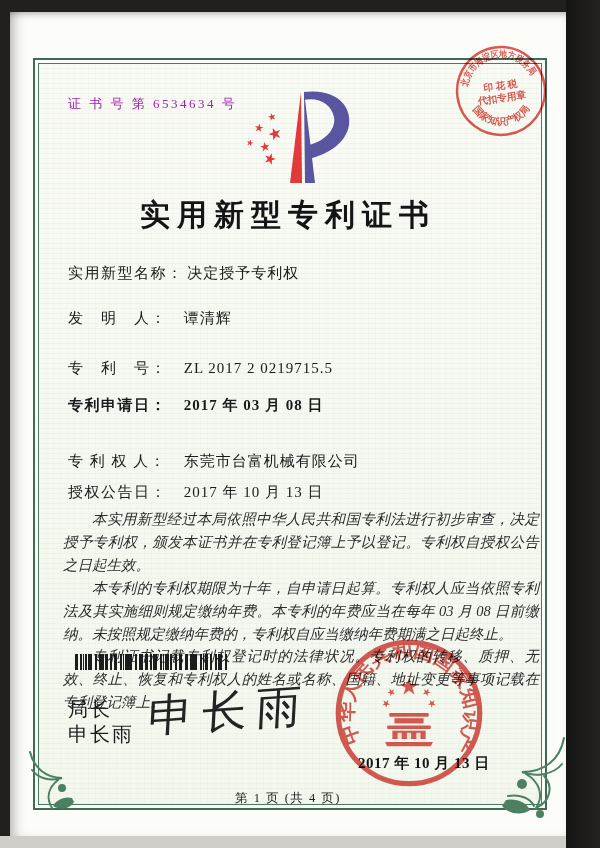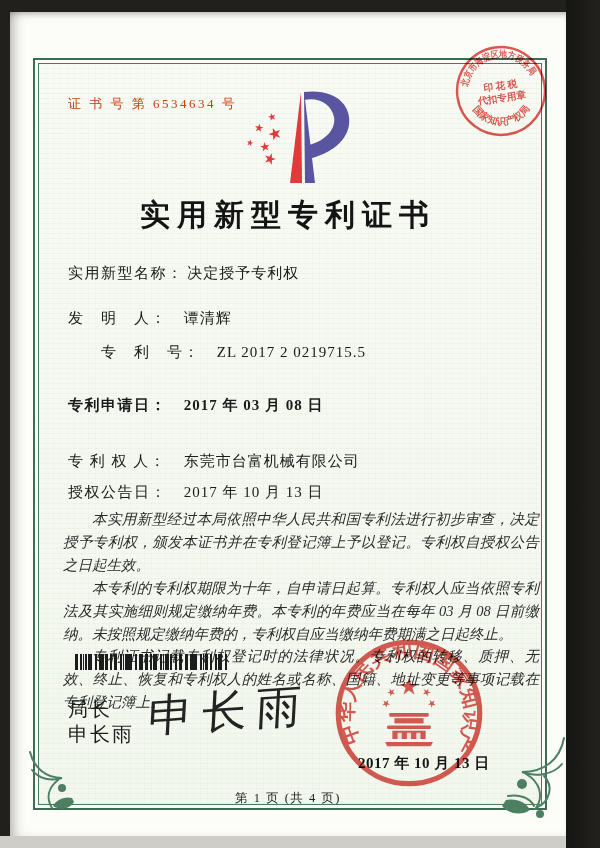--- a/index.html
+++ b/index.html
@@ -20,32 +20,32 @@
     border:2px solid #3f6b55;
   }
   .frame-inner{
     position:absolute;left:3px;top:3px;right:3px;bottom:3px;
     border:1px solid #4a7a61;
     background:
       repeating-linear-gradient(0deg, rgba(104,160,124,.06) 0 1px, rgba(0,0,0,0) 1px 5px),
       repeating-linear-gradient(90deg, rgba(104,160,124,.03) 0 1px, rgba(0,0,0,0) 1px 7px),
       linear-gradient(#f8faf3,#f3f7ee);
   }
-  .cert-no{position:absolute;left:58px;top:83px;font-size:13px;letter-spacing:2.5px;color:#c2410c;}
+  .cert-no{position:absolute;left:58px;top:83px;font-size:13px;letter-spacing:2.5px;color:#a21caf;}
   .logo{position:absolute;left:235px;top:73px;width:120px;height:110px;}
   .tax-stamp{position:absolute;left:443px;top:31px;width:96px;height:96px;transform:rotate(-8deg);mix-blend-mode:multiply;opacity:.92;}
   .title{
     position:absolute;left:23px;top:183px;width:510px;text-align:center;
     font-size:30px;font-weight:bold;letter-spacing:7px;color:#141414;
   }
   .fields{position:absolute;left:58px;top:0;width:440px;}
   .field-row{position:absolute;left:0;white-space:nowrap;font-size:15px;color:#1a1a1a;}
   .field-row:nth-of-type(1){top:252px;}
   .field-row:nth-of-type(2){top:297px;}
-  .field-row:nth-of-type(3){top:331px;margin-left:33px;}
+  .field-row:nth-of-type(3){top:347px;}
   .field-row:nth-of-type(4){top:384px;font-weight:bold;}
   .field-row:nth-of-type(5){top:440px;}
   .field-row:nth-of-type(6){top:471px;}
   .field-label{display:inline-block;min-width:112px;letter-spacing:1.5px;}
   .field-value{letter-spacing:1px;}
   .body-text{
     position:absolute;left:53px;top:496px;width:476px;
     font-size:14.5px;line-height:1.58;color:#2b2b2b;
     font-style:italic;text-align:justify;
   }

